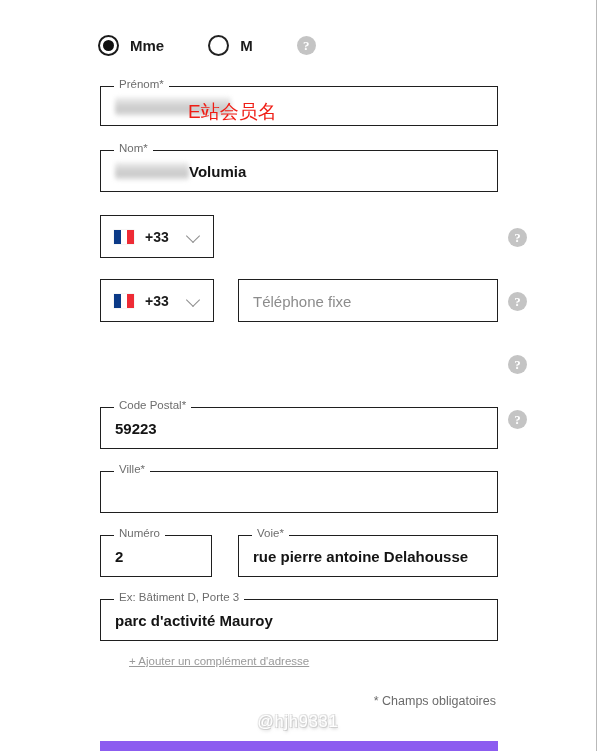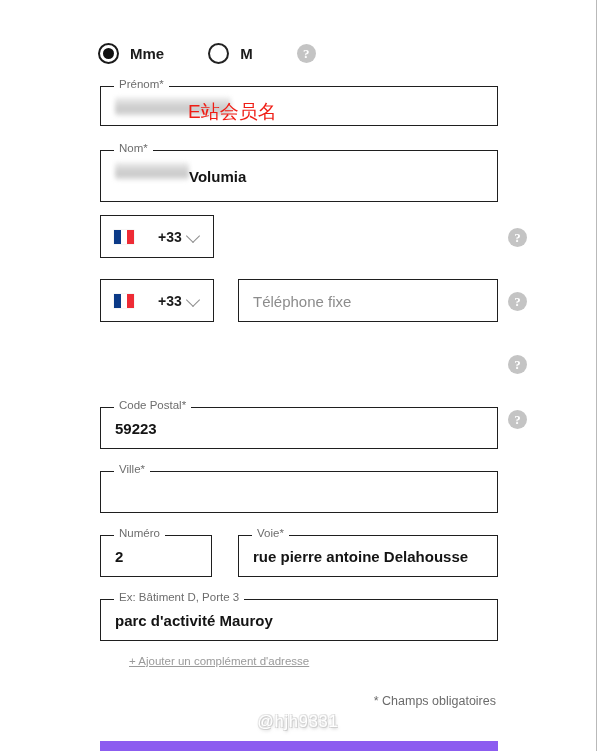--- a/index.html
+++ b/index.html
@@ -62,21 +62,20 @@
     z-index: 9;
   }
 
   
   .gender-row {
     position: absolute;
     left: 98px; top: 33px;
     display: flex;
     align-items: center;
     height: 24px;
-    margin-top: 8px;
   }
   .radio {
     width: 21px; height: 21px;
     border-radius: 50%;
     border: 2px solid #1a1a1a;
     box-sizing: border-box;
     position: relative;
     flex: none;
     background: #fff;
   }
@@ -186,21 +185,21 @@
   }
   .flag i { display: block; height: 100%; width: 33.34%; }
   .flag .b { background: #0b3a87; }
   .flag .w { background: #ffffff; }
   .flag .r { background: #ee2b35; }
 
   .dial {
     font-size: 14px;
     font-weight: 700;
     color: #1b1b1b;
-    margin-left: 24px;
+    margin-left: 11px;
   }
   .sel-inner {
     display: flex;
     align-items: center;
     height: 100%;
     padding: 0 13px;
     box-sizing: border-box;
   }
   .chev {
     margin-left: auto;
@@ -264,21 +263,21 @@
     <span class="gap"></span>
     <div class="help">?</div>
   </div>
 
   <div class="field" style="left:100px; top:86px; width:398px; height:40px;">
     <span class="legend">Prénom*</span>
     <div class="blur" style="left:14px; top:10px; width:116px; height:19px;"></div>
   </div>
   <div class="annot-red" style="left:188px; top:99px;">E站会员名</div>
 
-  <div class="field" style="left:100px; top:150px; width:398px; height:52px;">
+  <div class="field" style="left:100px; top:150px; width:398px; height:42px;">
     <span class="legend">Nom*</span>
     <div class="blur" style="left:14px; top:11px; width:74px; height:18px;"></div>
     <span class="val" style="left:88px;">Volumia</span>
   </div>
 
   <div class="field" style="left:100px; top:215px; width:114px; height:43px;">
     <div class="sel-inner">
       <span class="flag">
           <i class="b"></i>
           <i class="w"></i>

